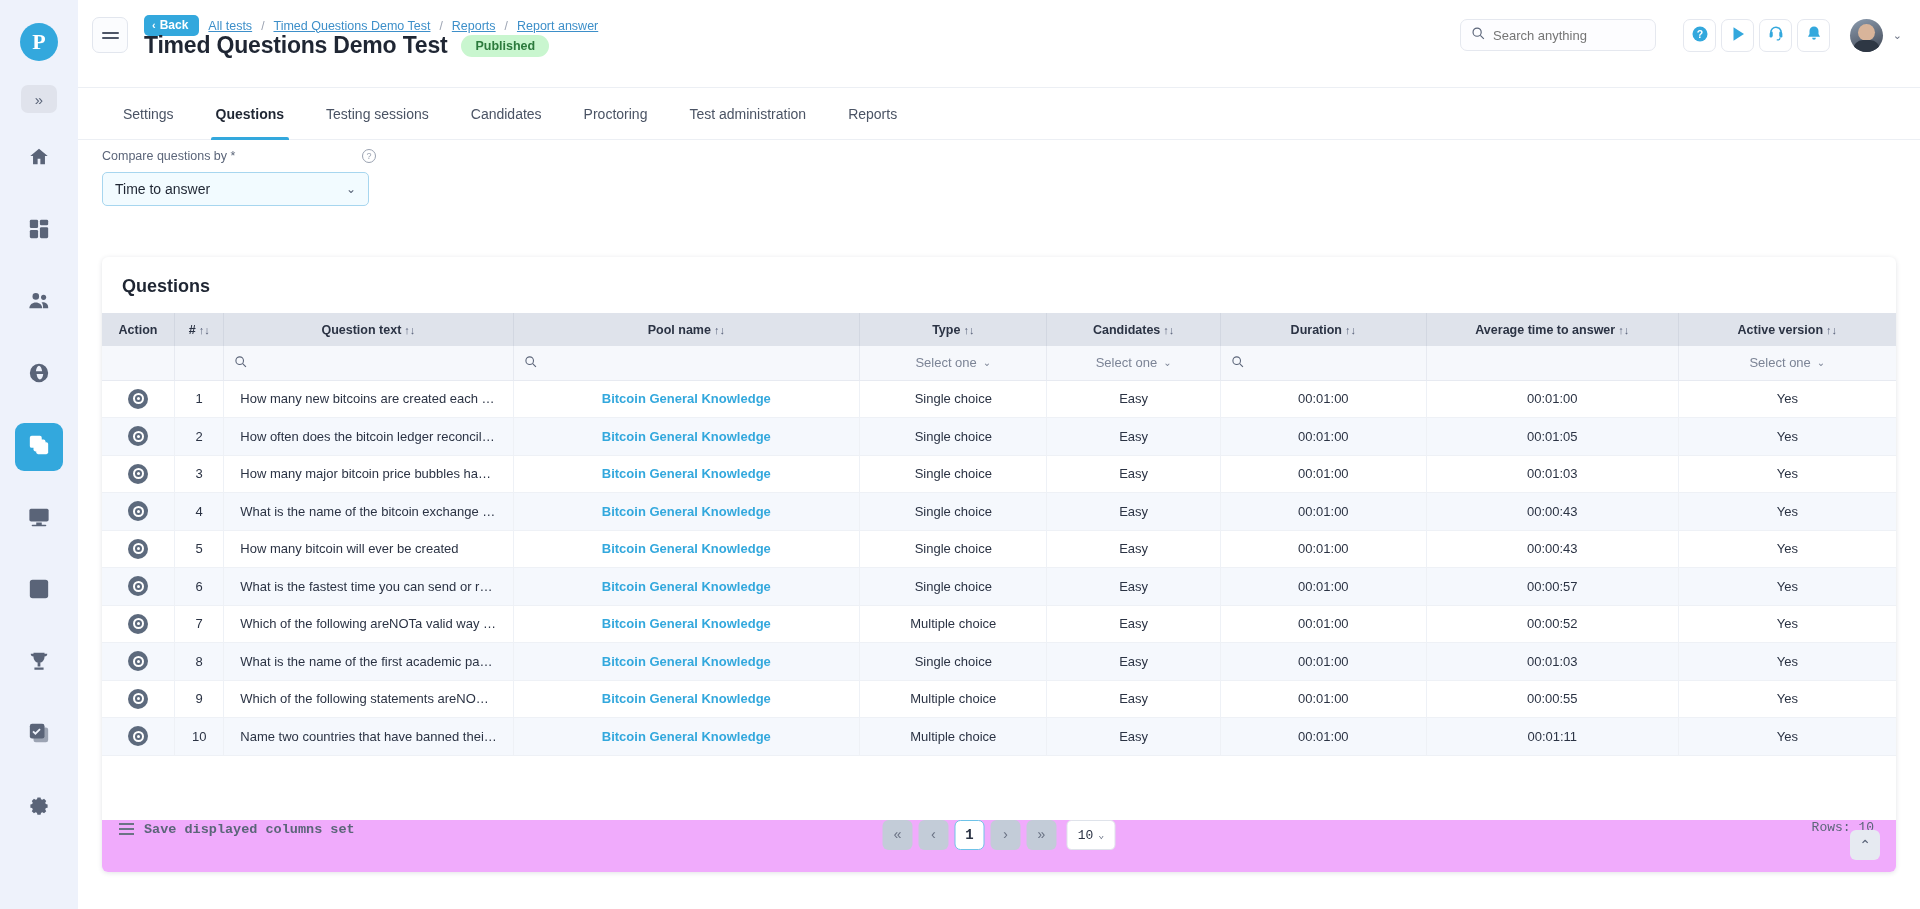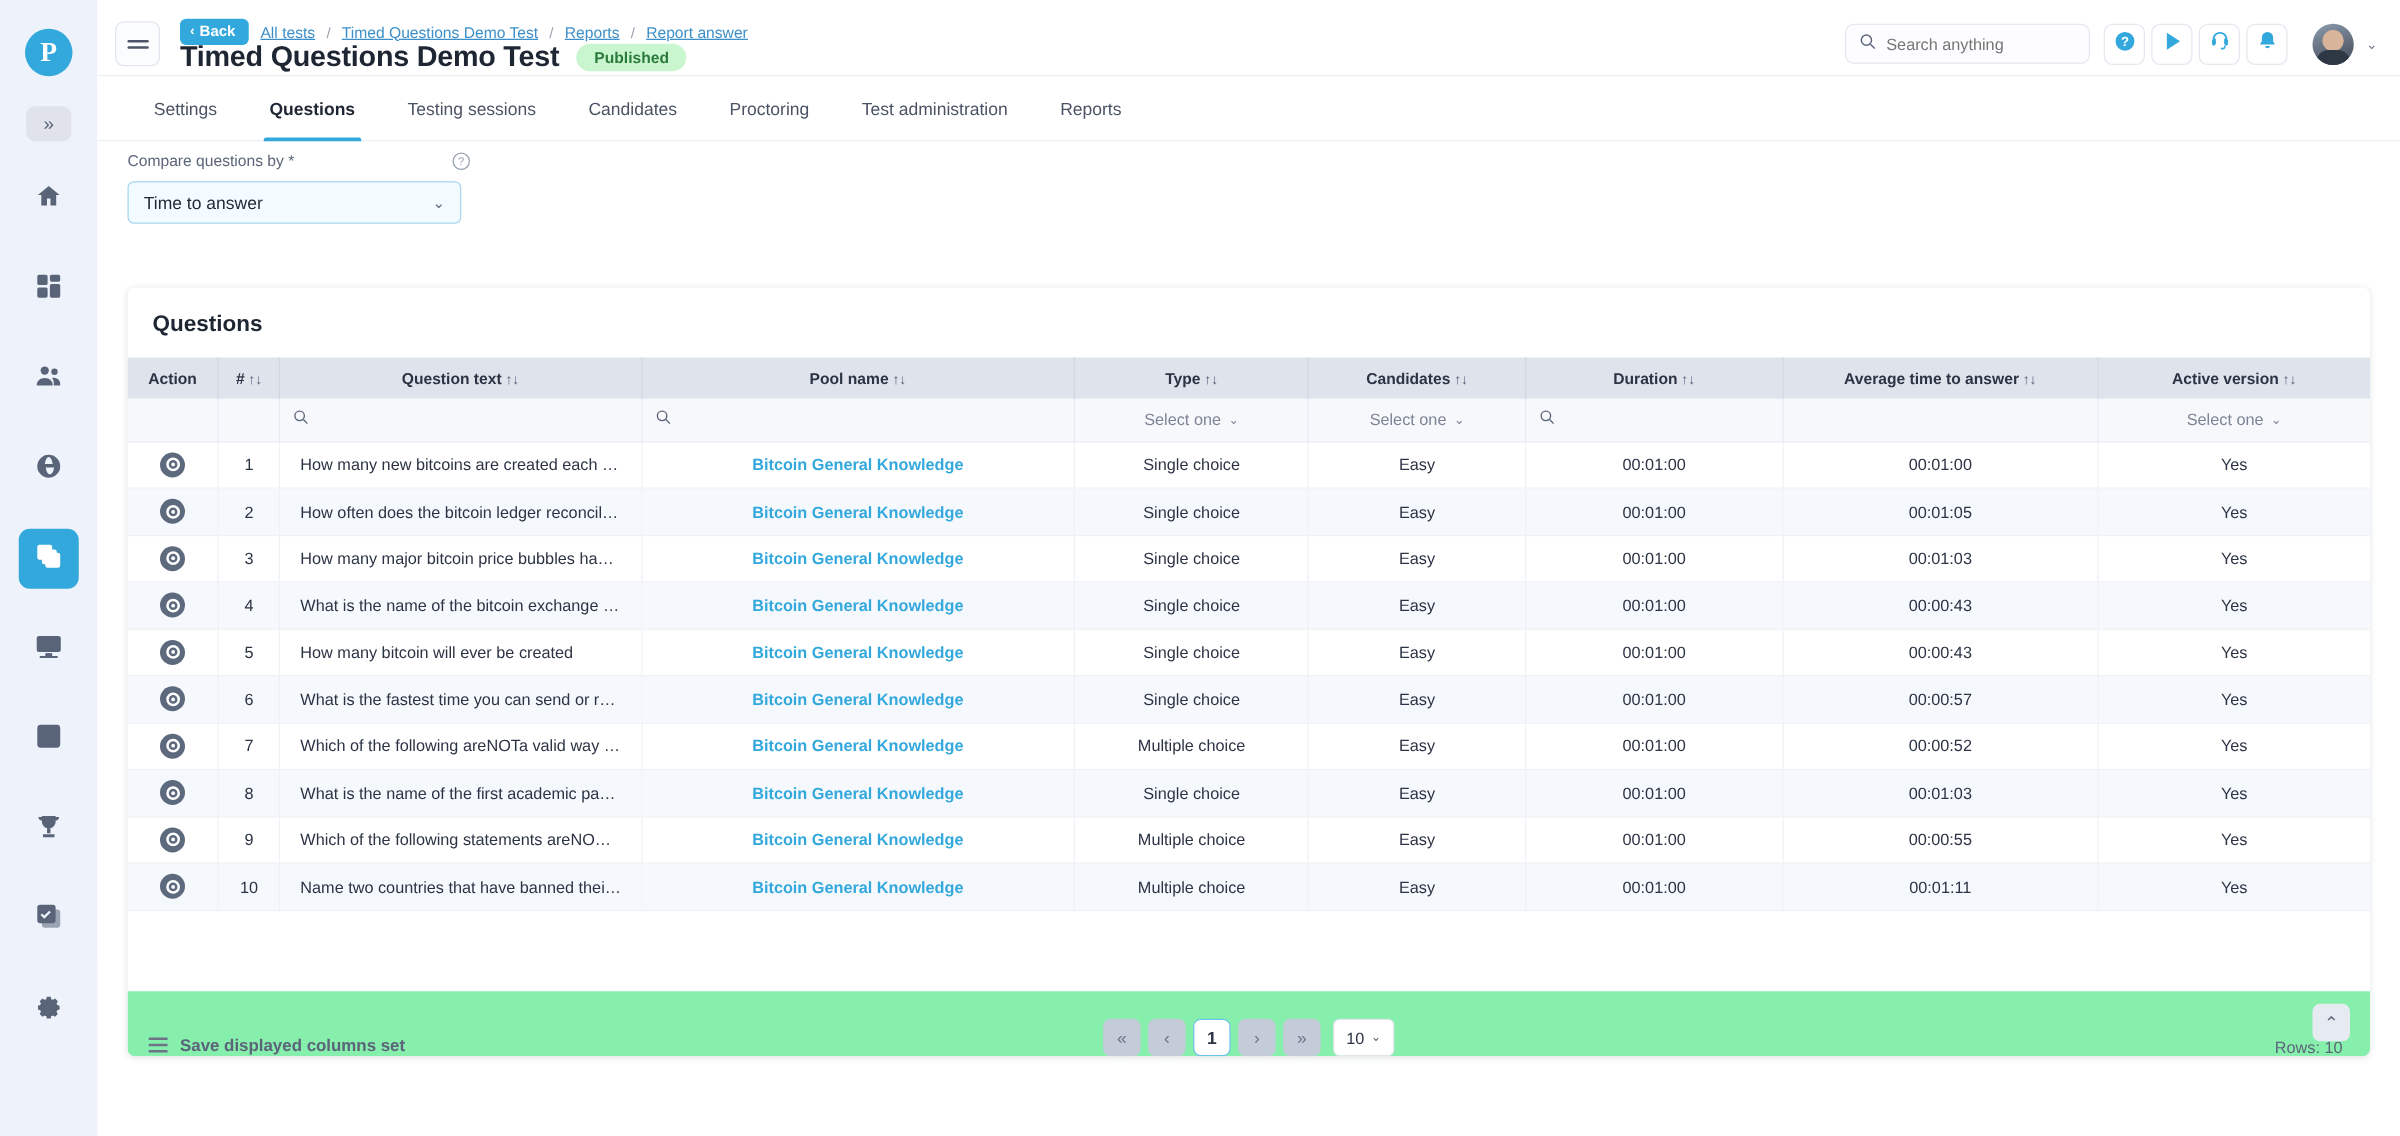--- a/index.html
+++ b/index.html
@@ -71,21 +71,21 @@
   #title-row {
     position: absolute; left: 66px; top: 32px;
     display: flex; align-items: center; gap: 14px;
   }
   #page-title { font-size: 23px; font-weight: bold; color: #1f2633; letter-spacing: -0.2px; }
   #status-badge {
     background: #c9f6cf; color: #2b7a3c; font-size: 12.5px; font-weight: bold;
     border-radius: 11px; padding: 4px 14px;
   }
   #search-box {
-    position: absolute; right: 248px; top: 19px; width: 196px; height: 32px;
+    position: absolute; right: 264px; top: 19px; width: 196px; height: 32px;
     border: 1px solid #e5e8ef; border-radius: 7px; background: #fdfdff;
     display: flex; align-items: center; padding: 0 10px; gap: 8px; cursor: text;
   }
   #search-box svg { width: 14px; height: 14px; stroke: #5b6579; fill: none; stroke-width: 2; }
   #search-box input {
     border: none; outline: none; background: transparent;
     font-size: 13px; color: #6b7385; width: 150px;
     font-family: "Liberation Sans", sans-serif;
   }
   .hdr-btn {
@@ -105,21 +105,21 @@
   }
   #avatar .body {
     position: absolute; left: 3px; bottom: 0; width: 27px; height: 12px;
     border-radius: 10px 10px 0 0; background: #2e3744;
   }
   #avatar-caret {
     position: absolute; right: 18px; top: 29px; font-size: 11px; color: #6b7385; cursor: pointer;
   }
 
   
-  #content { position: absolute; left: 78px; top: 60px; width: 1842px; height: 710px; background: #fff; }
+  #content { position: absolute; left: 78px; top: 87px; width: 1842px; height: 710px; background: #fff; }
   #tabs {
     position: absolute; left: 0; top: 0; width: 1842px; height: 53px;
     border-top: 1px solid #eceff4; border-bottom: 1px solid #eceff4;
     display: flex; align-items: stretch; padding-left: 24px;
   }
   .tab {
     display: flex; align-items: center; padding: 0 21px;
     font-size: 14px; color: #4a5364; cursor: pointer; position: relative;
   }
   .tab.active { color: #1f2633; font-weight: bold; }
@@ -193,21 +193,21 @@
   }
   .eye .ring { width: 11px; height: 11px; border-radius: 50%; border: 2px solid #fff; position: relative; }
   .eye .ring::after {
     content: ""; position: absolute; left: 2px; top: 2px;
     width: 3px; height: 3px; border-radius: 50%; background: #fff;
   }
 
   
   #panel-footer {
     position: absolute; left: 0; bottom: 0; width: 1794px; height: 52px;
-    background: #86efac; display: flex; align-items: flex-end;
+    background: #f0abfc; display: flex; align-items: flex-start; font-family: Liberation Mono, monospace;
   }
   #save-cols {
     display: flex; align-items: center; gap: 10px; margin-left: 17px; cursor: pointer;
   }
   #save-cols .bars2 { width: 15px; }
   #save-cols .bars2 span { display: block; height: 2px; background: #6b7385; margin: 3px 0; }
   #save-cols .lbl { font-size: 13.5px; color: #5b6579; font-weight: bold; }
   #pager {
     position: absolute; left: 50%; transform: translateX(-50%);
     display: flex; align-items: center; gap: 6px;

